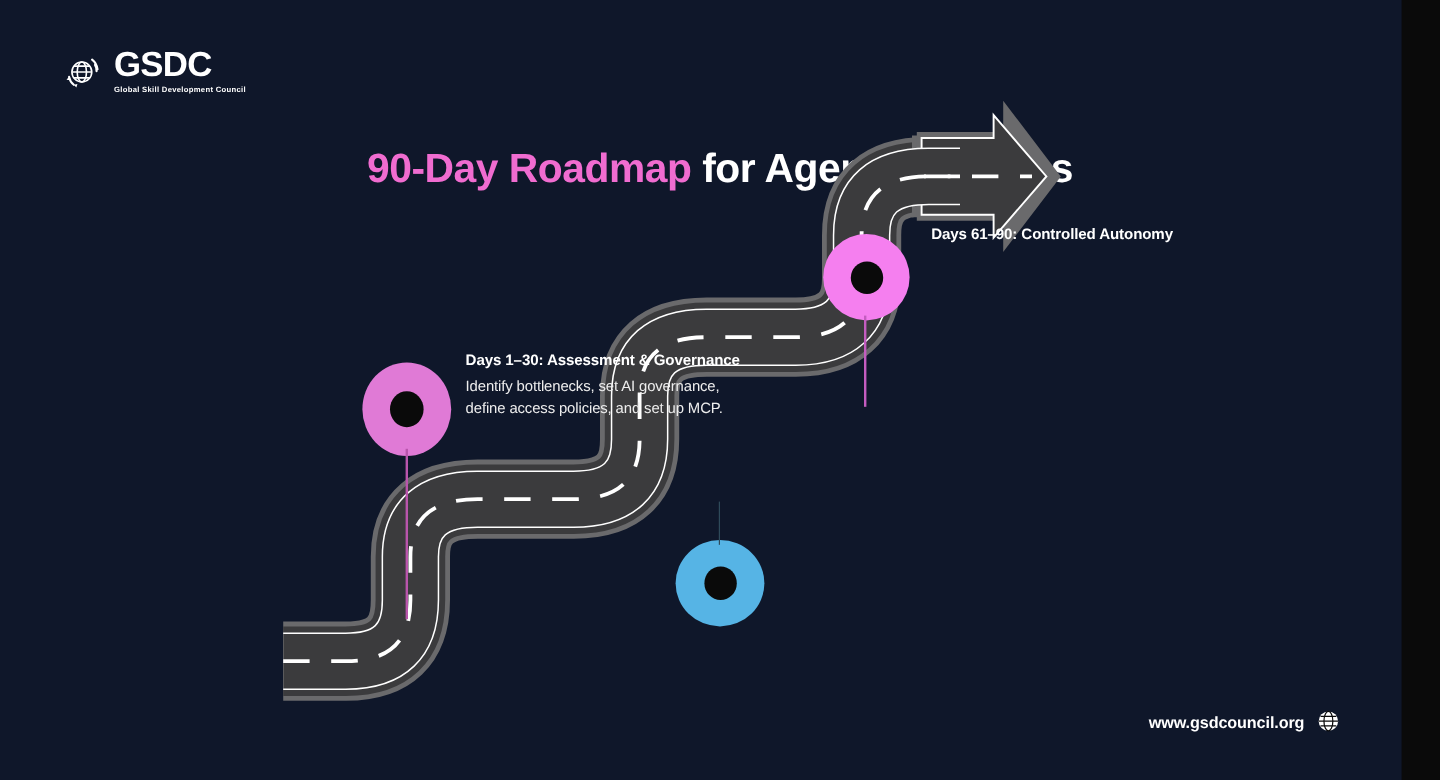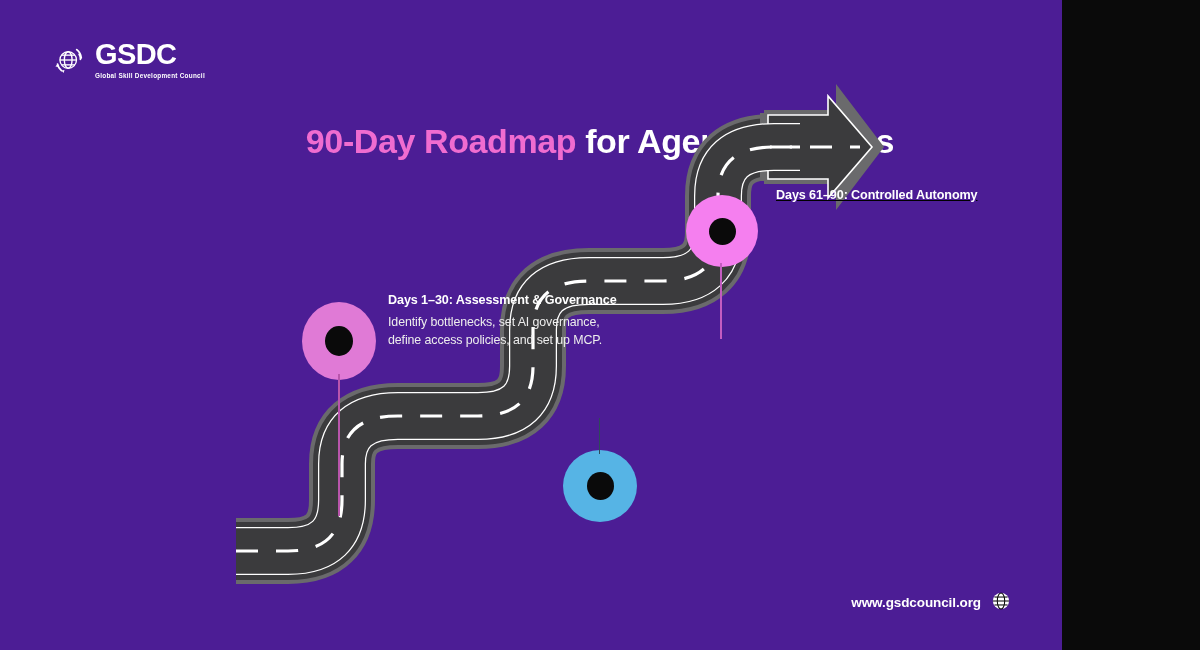--- a/index.html
+++ b/index.html
@@ -5,22 +5,22 @@
 <style>
   * { margin:0; padding:0; box-sizing:border-box; }
   html, body {
     width:1200px; height:650px;
     background:#0A0A0A;
     font-family:"Liberation Sans", sans-serif;
     overflow:hidden;
   }
   #stage {
     position:relative;
-    width:1062px; height:650px;
-    background:#4c1d95;
+    width:1168px; height:650px;
+    background:#0f172a;
   }
 
   
   #logo {
     position:absolute; left:52px; top:40px;
     display:flex; align-items:center; gap:7px;
   }
   #logo-mark { width:36px; height:36px; flex:0 0 36px; }
   #logo-text { display:flex; flex-direction:column; justify-content:center; }
   #logo-word {
@@ -176,21 +176,21 @@
     </div>
   </div>
 
   <div class="callout" style="left:388px; top:293px;">
     <div class="callout-title">Days 1–30: Assessment &amp; Governance</div>
     <div class="callout-body">Identify bottlenecks, set AI governance,
 define access policies, and set up MCP.</div>
   </div>
 
 
-  <div class="callout" style="left:776px; top:188px;text-decoration:underline;">
+  <div class="callout" style="left:776px; top:188px;">
     <div class="callout-title">Days 61–90: Controlled Autonomy</div>
   </div>
 
   <div id="footer">
     <span id="footer-url">www.gsdcouncil.org</span>
     <span>
       <svg id="footer-globe" viewBox="0 0 20 20" aria-hidden="true">
         <circle cx="10" cy="10" r="9" fill="#FFFFFF"></circle>
         <g stroke="#0A0A0A" stroke-width="1.15" fill="none">
           <ellipse cx="10" cy="10" rx="4.1" ry="9"></ellipse>

